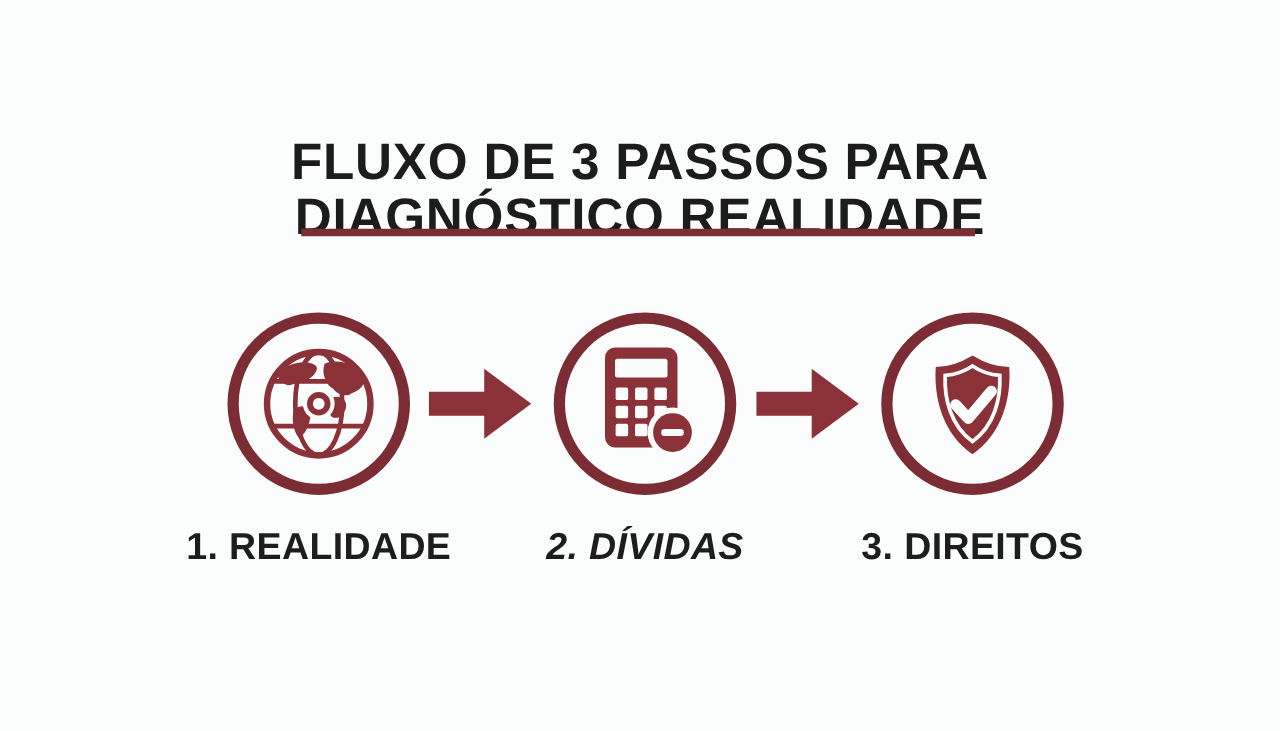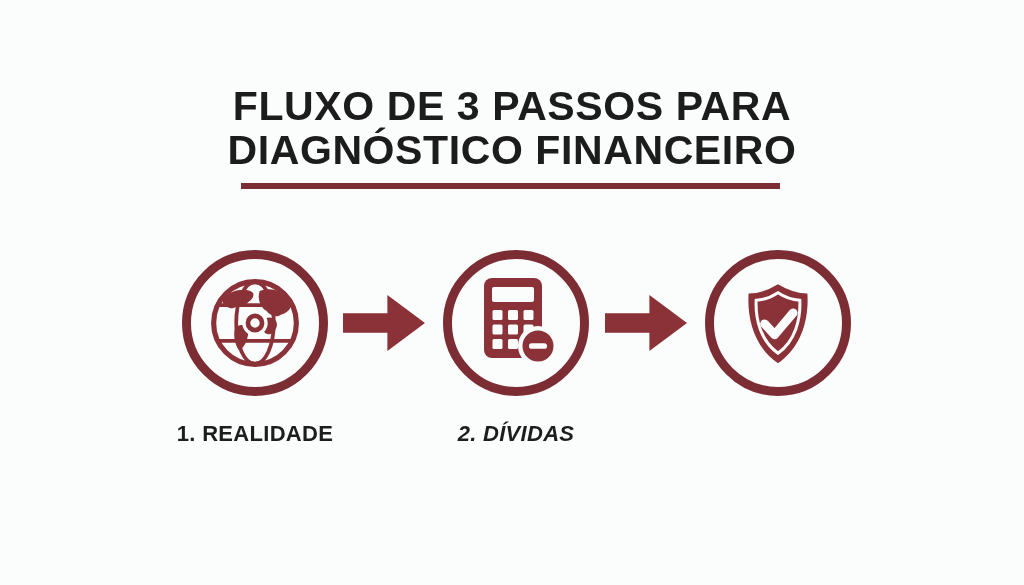--- a/index.html
+++ b/index.html
@@ -6,21 +6,21 @@
   .canvas {
     position: relative;
     width: 1024px;
     height: 585px;
     background: #fbfcfc;
     overflow: hidden;
     font-family: "Liberation Sans", sans-serif;
   }
   .title {
     position: absolute;
-    top: 84px;
+    top: 107px;
     left: 0;
     width: 100%;
     text-align: center;
     font-weight: bold;
     font-size: 41px;
     line-height: 1.08;
     letter-spacing: 0.6px;
     color: #1c1c1c;
   }
   .title span { display: block; }
@@ -54,38 +54,38 @@
     height: 64px;
   }
   .a1 { left: 343px; }
   .a2 { left: 605px; }
   .step-label {
     position: absolute;
     top: 421px;
     width: 240px;
     text-align: center;
     font-weight: bold;
-    font-size: 22px;
+    font-size: 30px;
     letter-spacing: 0.3px;
     color: #1d1d1d;
   }
   .l1 { left: 135px; }
   .l2 { left: 396px; font-style: italic; }
   .l3 { left: 658px; }
   svg { display: block; }
   .calc-icon { margin-left: -5px; margin-top: -3px; }
 </style>
 </head>
 <body>
 
 <div class="canvas">
 
   <div class="title">
     <span>FLUXO DE 3 PASSOS PARA</span>
-    <span>DIAGNÓSTICO FINANCEIRO</span>
+    <span>DIAGNÓSTICO REALIDADE</span>
   </div>
   <div class="underline"></div>
 
   <div class="circle c1">
     <svg width="94" height="94" viewBox="0 0 100 100">
       <defs>
         <clipPath id="globeclip">
             <circle cx="50" cy="50" r="42"></circle>
           </clipPath>
       </defs>
@@ -136,14 +136,15 @@
   <div class="circle c3">
     <svg width="84" height="90" viewBox="0 0 100 106">
       <path d="M15 18 Q32 18 50 7 Q68 18 85 18 C87 48 78 82 50 101 C22 82 13 48 15 18 Z" fill="#8a3237"></path>
       <path d="M24 26 Q38 25 50 17 Q62 25 76 26 C77 48 71 74 50 89 C29 74 23 48 24 26 Z" fill="none" stroke="#fbfcfc" stroke-width="3.6"></path>
       <path d="M34 54 L46 67 L68 41" fill="none" stroke="#fbfcfc" stroke-width="10.5" stroke-linecap="round" stroke-linejoin="round"></path>
     </svg>
   </div>
 
   <div class="step-label l1">1. REALIDADE</div>
   <div class="step-label l2">2. DÍVIDAS</div>
+  <div class="step-label l3">3. DIREITOS</div>
 
 </div>
 
 </body></html>

